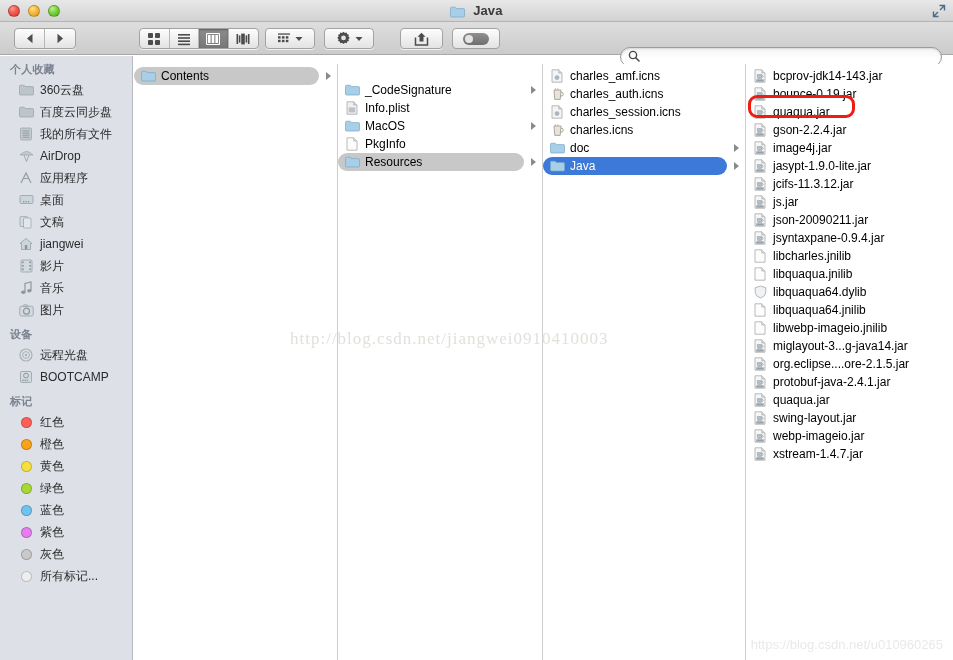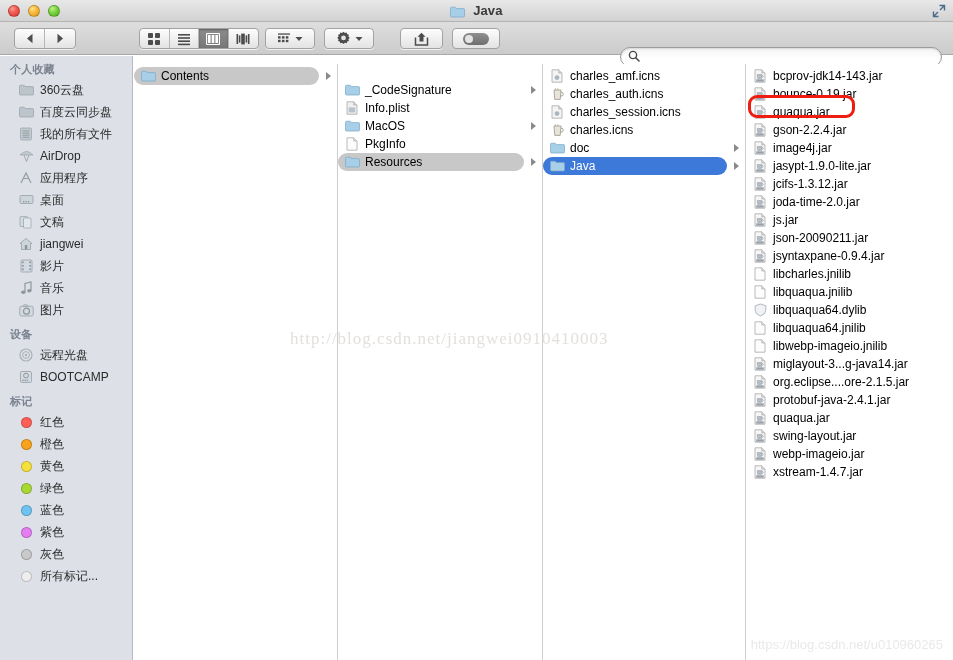--- a/index.html
+++ b/index.html
@@ -767,33 +767,21 @@
           <div class="row">
             <span class="r-ico">
               <svg width="12" height="14" viewBox="0 0 12 14">
                 <path d="M1 0.8 L7.8 0.8 L11 4 L11 13.2 L1 13.2 Z" fill="#f6f6f6" stroke="#a8a8a8" stroke-width="0.8"></path>
                 <path d="M7.8 0.8 L7.8 4 L11 4" fill="#dedede" stroke="#a8a8a8" stroke-width="0.7"></path>
                 <path d="M3.2 5.6 L8 5.6 L7.5 9.4 L3.7 9.4 Z" fill="#b6bfc8" stroke="#8a939c" stroke-width="0.5"></path>
                 <path d="M8 6.5 Q9.4 6.6 9.3 7.6 Q9.2 8.4 7.9 8.4" fill="none" stroke="#8a939c" stroke-width="0.6"></path>
                 <rect x="2.2" y="10.3" width="7.6" height="2.4" fill="#9aa3ac"></rect>
               </svg>
             </span>
-            <span class="r-label">jcifs-1.3.12.jar</span>
-          </div>
-          <div class="row">
-            <span class="r-ico">
-              <svg width="12" height="14" viewBox="0 0 12 14">
-                <path d="M1 0.8 L7.8 0.8 L11 4 L11 13.2 L1 13.2 Z" fill="#f6f6f6" stroke="#a8a8a8" stroke-width="0.8"></path>
-                <path d="M7.8 0.8 L7.8 4 L11 4" fill="#dedede" stroke="#a8a8a8" stroke-width="0.7"></path>
-                <path d="M3.2 5.6 L8 5.6 L7.5 9.4 L3.7 9.4 Z" fill="#b6bfc8" stroke="#8a939c" stroke-width="0.5"></path>
-                <path d="M8 6.5 Q9.4 6.6 9.3 7.6 Q9.2 8.4 7.9 8.4" fill="none" stroke="#8a939c" stroke-width="0.6"></path>
-                <rect x="2.2" y="10.3" width="7.6" height="2.4" fill="#9aa3ac"></rect>
-              </svg>
-            </span>
-            <span class="r-label">joda-time-2.0.jar</span>
+            <span class="r-label">jcifs-11.3.12.jar</span>
           </div>
           <div class="row">
             <span class="r-ico">
               <svg width="12" height="14" viewBox="0 0 12 14">
                 <path d="M1 0.8 L7.8 0.8 L11 4 L11 13.2 L1 13.2 Z" fill="#f6f6f6" stroke="#a8a8a8" stroke-width="0.8"></path>
                 <path d="M7.8 0.8 L7.8 4 L11 4" fill="#dedede" stroke="#a8a8a8" stroke-width="0.7"></path>
                 <path d="M3.2 5.6 L8 5.6 L7.5 9.4 L3.7 9.4 Z" fill="#b6bfc8" stroke="#8a939c" stroke-width="0.5"></path>
                 <path d="M8 6.5 Q9.4 6.6 9.3 7.6 Q9.2 8.4 7.9 8.4" fill="none" stroke="#8a939c" stroke-width="0.6"></path>
                 <rect x="2.2" y="10.3" width="7.6" height="2.4" fill="#9aa3ac"></rect>
               </svg>

